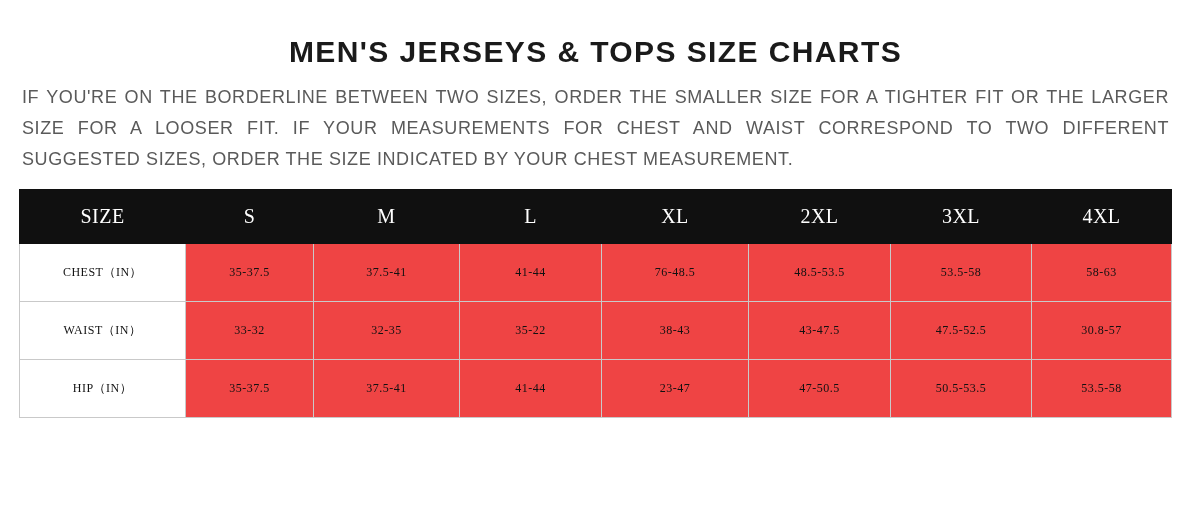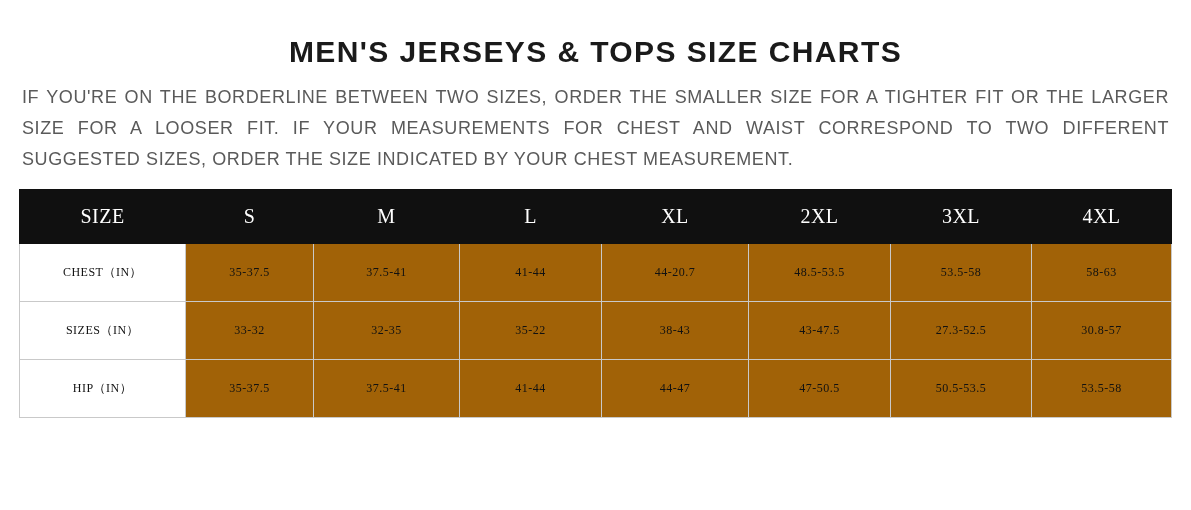--- a/index.html
+++ b/index.html
@@ -63,21 +63,21 @@
     font-weight: normal;
   }
   table.size-table thead th {
     background: #101010;
     color: #ffffff;
     border: 1px solid #101010;
     font-size: 20px;
     height: 53px;
   }
   table.size-table tbody td {
-    background: #a16207;
+    background: #ef4444;
     color: #111111;
   }
   table.size-table tbody td.rowhead {
     background: #ffffff;
     text-align: center;
   }
   
   col.c0 { width: 166px; }
   col.c1 { width: 128px; }
   col.c2 { width: 146px; }
@@ -120,41 +120,41 @@
         <th>3XL</th>
         <th>4XL</th>
       </tr>
     </thead>
     <tbody>
       <tr>
         <td class="rowhead">CHEST（IN）</td>
         <td>35-37.5</td>
         <td>37.5-41</td>
         <td>41-44</td>
-        <td>44-20.7</td>
+        <td>76-48.5</td>
         <td>48.5-53.5</td>
         <td>53.5-58</td>
         <td>58-63</td>
       </tr>
       <tr>
-        <td class="rowhead">SIZES（IN）</td>
+        <td class="rowhead">WAIST（IN）</td>
         <td>33-32</td>
         <td>32-35</td>
         <td>35-22</td>
         <td>38-43</td>
         <td>43-47.5</td>
-        <td>27.3-52.5</td>
+        <td>47.5-52.5</td>
         <td>30.8-57</td>
       </tr>
       <tr>
         <td class="rowhead">HIP（IN）</td>
         <td>35-37.5</td>
         <td>37.5-41</td>
         <td>41-44</td>
-        <td>44-47</td>
+        <td>23-47</td>
         <td>47-50.5</td>
         <td>50.5-53.5</td>
         <td>53.5-58</td>
       </tr>
     </tbody>
   </table>
 
 </div>
 
 </body></html>

